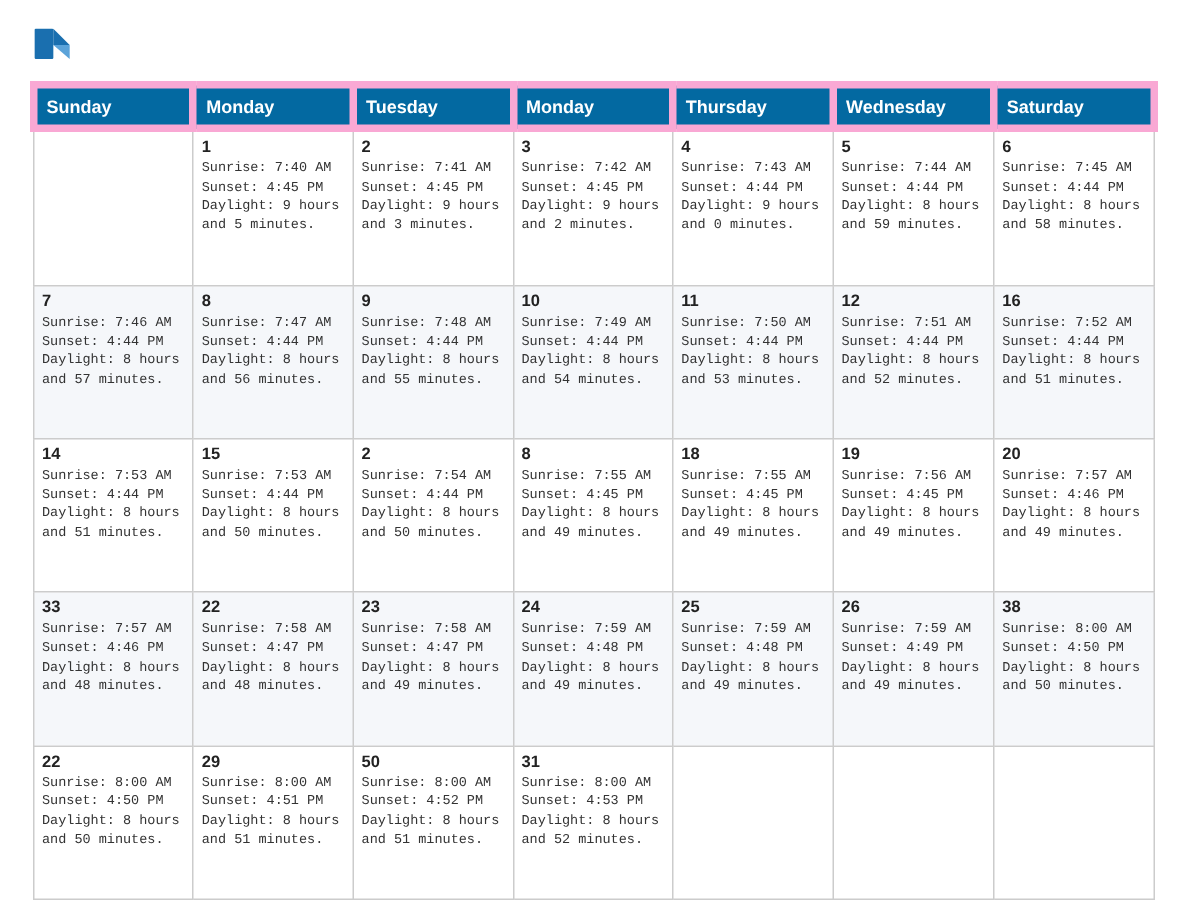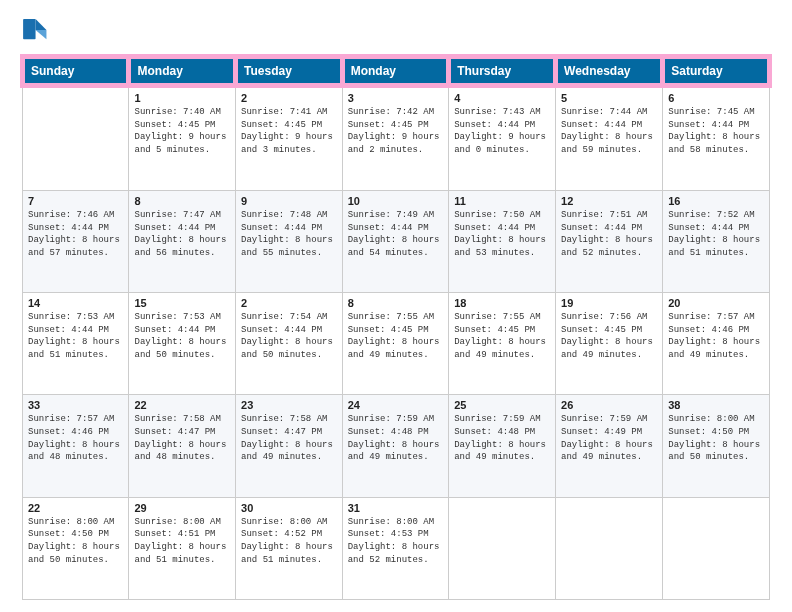--- a/index.html
+++ b/index.html
@@ -250,21 +250,21 @@
         <tr>
           <td>
             <div class="day-number">22</div>
             <div class="day-info">Sunrise: 8:00 AM<br>Sunset: 4:50 PM<br>Daylight: 8 hours and 50 minutes.</div>
           </td>
           <td>
             <div class="day-number">29</div>
             <div class="day-info">Sunrise: 8:00 AM<br>Sunset: 4:51 PM<br>Daylight: 8 hours and 51 minutes.</div>
           </td>
           <td>
-            <div class="day-number">30</div>
+            <div class="day-number">50</div>
             <div class="day-info">Sunrise: 8:00 AM<br>Sunset: 4:52 PM<br>Daylight: 8 hours and 51 minutes.</div>
           </td>
           <td>
             <div class="day-number">31</div>
             <div class="day-info">Sunrise: 8:00 AM<br>Sunset: 4:53 PM<br>Daylight: 8 hours and 52 minutes.</div>
           </td>
           <td class="empty-cell"></td>
           <td class="empty-cell"></td>
           <td class="empty-cell"></td>
         </tr>

